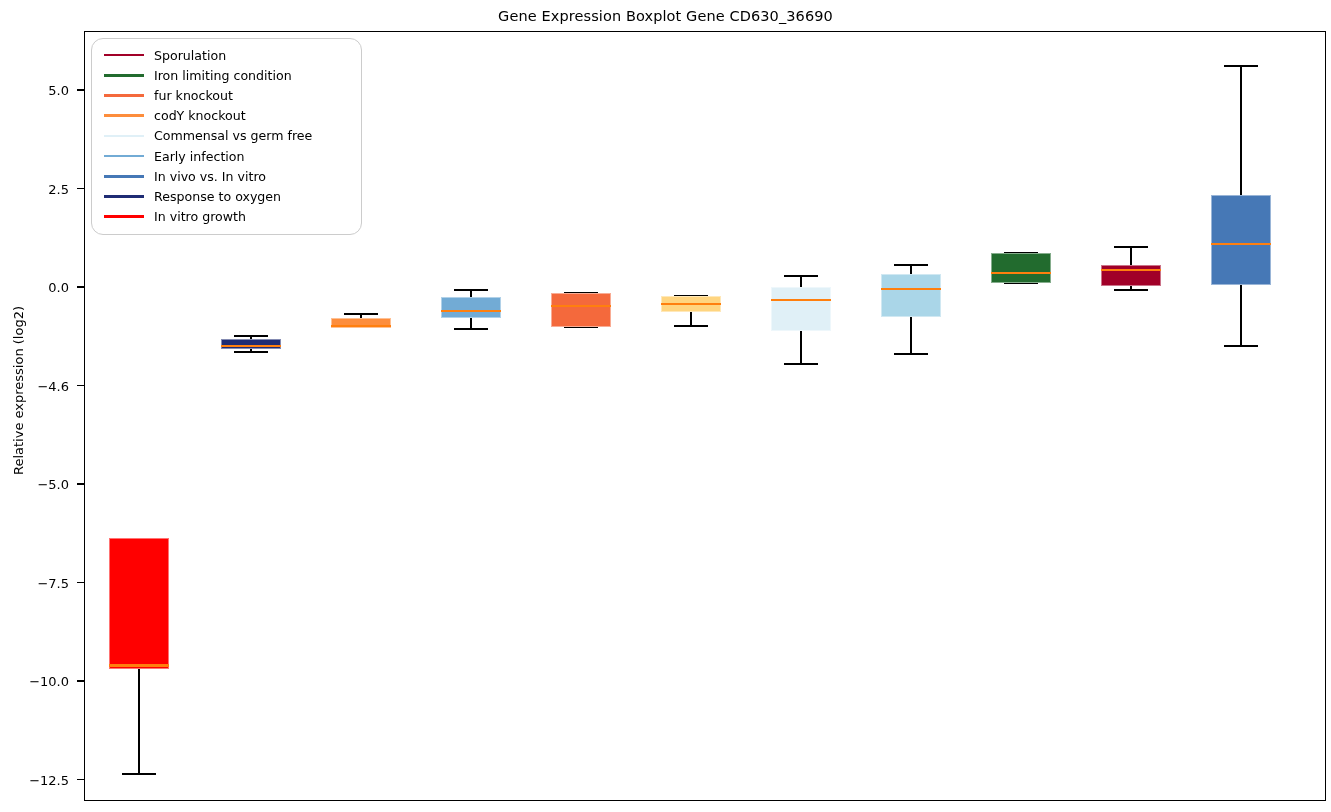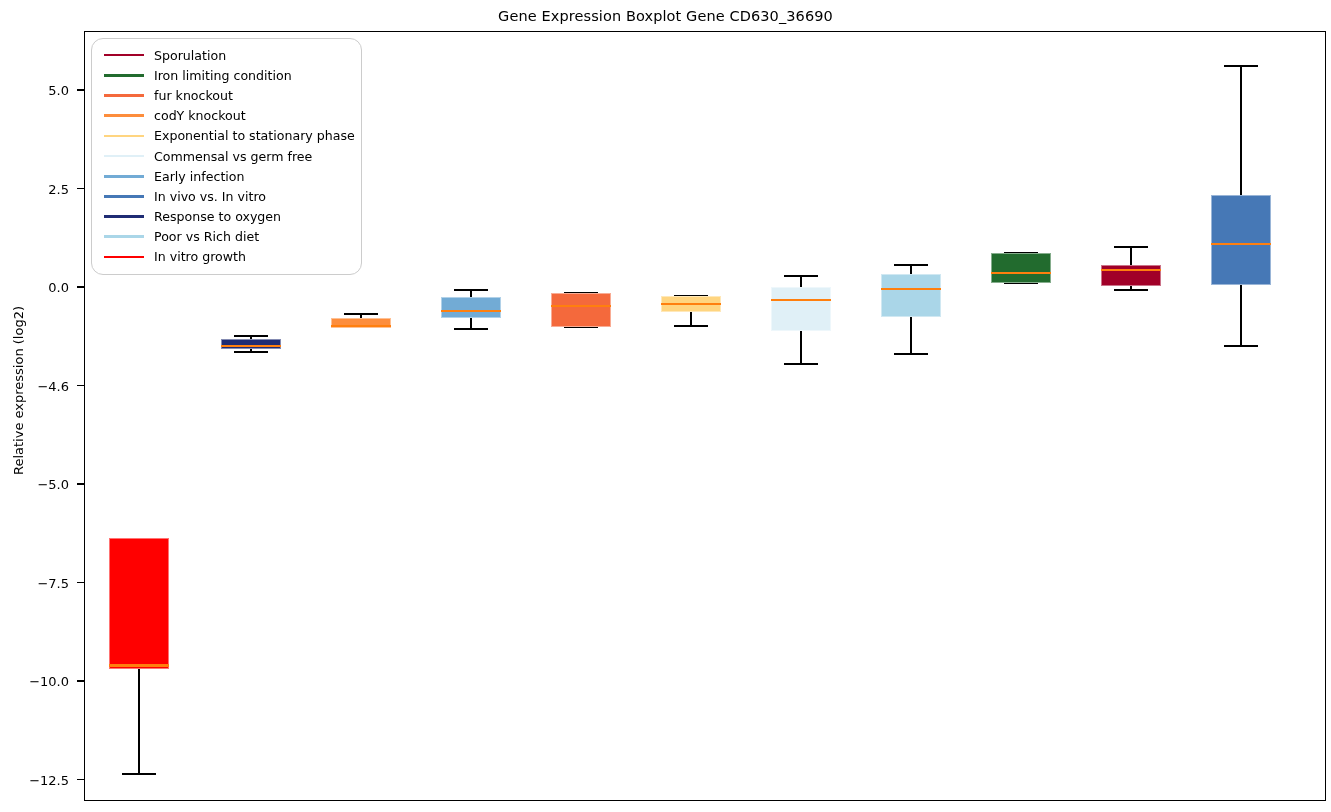--- a/index.html
+++ b/index.html
@@ -257,42 +257,34 @@
       </div>
       <div class="legend-row">
         <div class="legend-swatch" style="background: rgb(244, 105, 60);"></div>
         <div class="legend-label">fur knockout</div>
       </div>
       <div class="legend-row">
         <div class="legend-swatch" style="background: rgb(253, 141, 60);"></div>
         <div class="legend-label">codY knockout</div>
       </div>
       <div class="legend-row">
-        <div class="legend-swatch" style="background: rgb(255, 213, 128);"></div>
-        <div class="legend-label">Exponential to stationary phase</div>
-      </div>
-      <div class="legend-row">
         <div class="legend-swatch" style="background: rgb(224, 240, 247);"></div>
         <div class="legend-label">Commensal vs germ free</div>
       </div>
       <div class="legend-row">
         <div class="legend-swatch" style="background: rgb(114, 171, 213);"></div>
         <div class="legend-label">Early infection</div>
       </div>
       <div class="legend-row">
         <div class="legend-swatch" style="background: rgb(70, 120, 182);"></div>
         <div class="legend-label">In vivo vs. In vitro</div>
       </div>
       <div class="legend-row">
         <div class="legend-swatch" style="background: rgb(31, 44, 116);"></div>
         <div class="legend-label">Response to oxygen</div>
       </div>
       <div class="legend-row">
-        <div class="legend-swatch" style="background: rgb(170, 214, 232);"></div>
-        <div class="legend-label">Poor vs Rich diet</div>
-      </div>
-      <div class="legend-row">
         <div class="legend-swatch" style="background: rgb(255, 0, 0);"></div>
         <div class="legend-label">In vitro growth</div>
       </div>
     </div>
 
 </div>
 
 </body></html>

